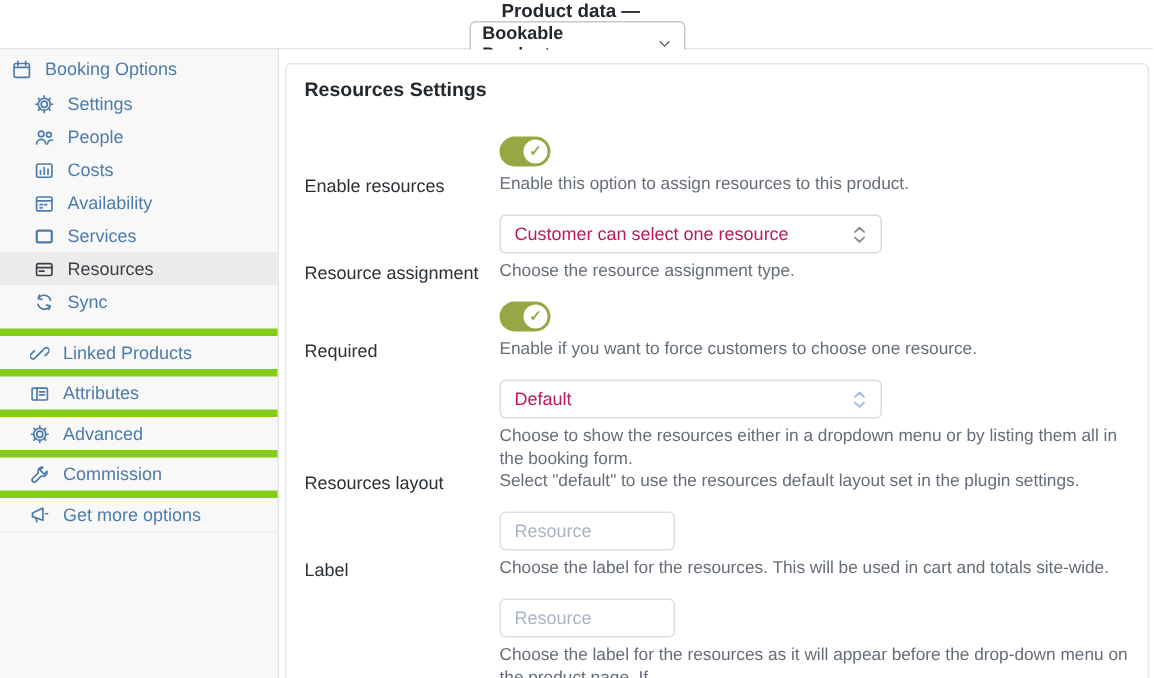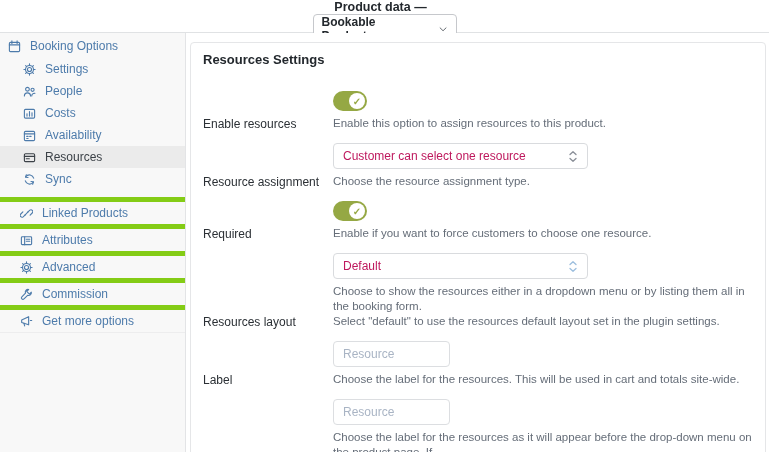--- a/index.html
+++ b/index.html
@@ -134,20 +134,26 @@
       <div class="side-item sub">
         <svg class="icn sicon" viewBox="0 0 14 14">
             <rect x="1.5" y="2.5" width="11" height="10" rx="1.2"></rect>
             <line x1="1.5" y1="5.3" x2="12.5" y2="5.3"></line>
             <line x1="4" y1="8" x2="5.5" y2="8"></line>
             <line x1="7.2" y1="8" x2="8.7" y2="8"></line>
             <line x1="4" y1="10.3" x2="5.5" y2="10.3"></line>
           </svg>
         <span>Availability</span>
       </div>
+      <div class="side-item sub">
+        <svg class="icn sicon" viewBox="0 0 14 14" style="stroke-width:1.6">
+            <rect x="1.6" y="3" width="10.8" height="8.4" rx="1.2"></rect>
+          </svg>
+        <span>Services</span>
+      </div>
       <div class="side-item sub active">
         <svg class="icn sicon" viewBox="0 0 14 14">
             <rect x="1.5" y="3" width="11" height="8.5" rx="1.2"></rect>
             <line x1="1.5" y1="5.8" x2="12.5" y2="5.8"></line>
             <line x1="3.5" y1="8.4" x2="6.8" y2="8.4"></line>
           </svg>
         <span>Resources</span>
       </div>
       <div class="side-item sub">
         <svg class="icn sicon" viewBox="0 0 14 14">

